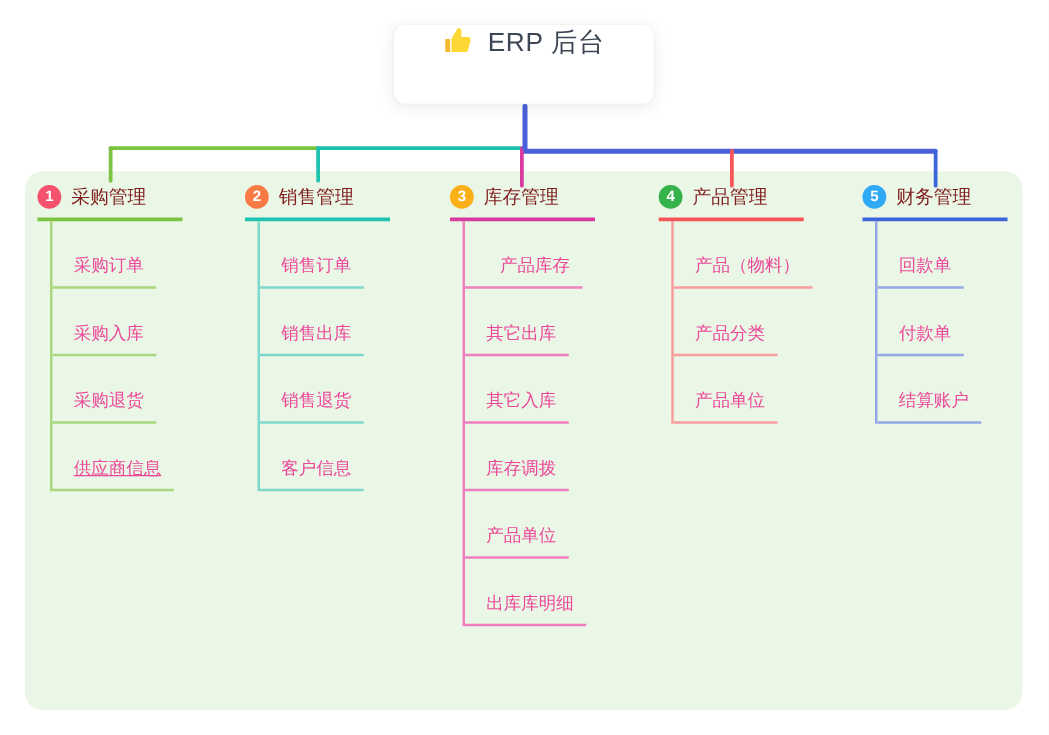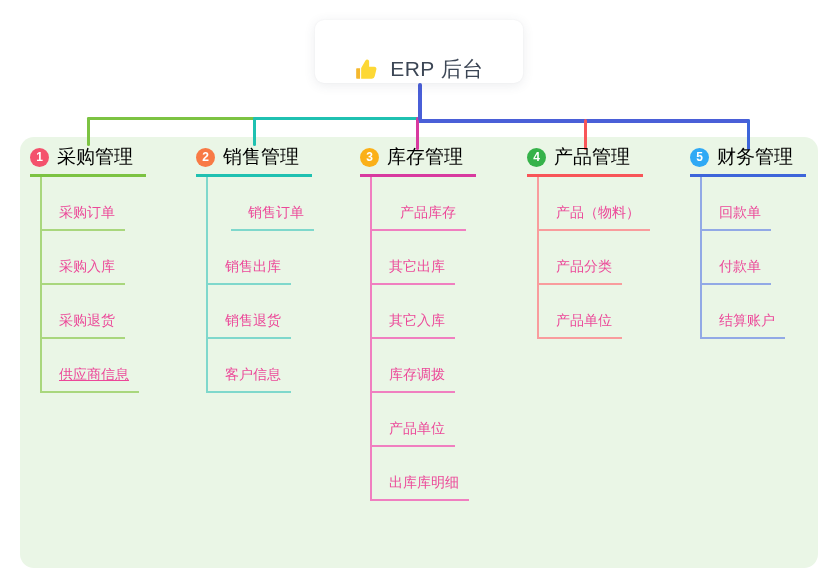--- a/index.html
+++ b/index.html
@@ -8,38 +8,38 @@
     font-family:"Liberation Sans","DejaVu Sans",sans-serif;overflow:hidden;
   }
   .panel{
     position:absolute;left:20px;top:137px;width:798px;height:431px;
     background:#eaf6e6;border-radius:14px;
   }
   .root-node{
     position:absolute;left:315px;top:20px;width:208px;height:63px;
     background:#ffffff;border-radius:9px;
     box-shadow:0 2px 12px rgba(60,70,90,.10), 0 0 2px rgba(60,70,90,.06);
-    display:flex;align-items:flex-end;justify-content:center;gap:10px;
+    display:flex;align-items:flex-start;justify-content:center;gap:10px;
     cursor:pointer;z-index:5;
   }
   .root-label{font-size:21px;color:#3c4655;letter-spacing:.5px;}
   .thumb{display:flex;align-items:center;}
   .conn{position:absolute;border-radius:2px;}
   .branch{position:absolute;z-index:3;}
   .branch-header{
     box-sizing:border-box;width:116px;height:32px;
     display:flex;align-items:center;padding-bottom:5px;
     cursor:pointer;
   }
   .badge{
     width:19px;height:19px;border-radius:50%;flex:0 0 19px;
     color:#ffffff;font-size:12px;line-height:19px;text-align:center;
     margin-right:8px;font-weight:bold;
   }
-  .branch-title{font-size:19px;color:#000000;white-space:nowrap;text-align:center;}
+  .branch-title{font-size:15px;color:#7f1d1d;white-space:nowrap;text-align:center;}
   .branch-items{margin-left:10px;}
   .item{height:54px;display:flex;align-items:flex-end;}
   .item-label{
     font-size:14px;color:#ec4899;white-space:nowrap;
     padding:0 10px 7px 17px;cursor:pointer;
   }
 </style>
 </head>
 <body>
 
@@ -86,21 +86,21 @@
           </div>
         </div>
       </div>
       <div class="branch" style="left: 196px; top: 145px;">
         <div class="branch-header" style="border-bottom: 3px solid rgb(31, 193, 177);">
           <span class="badge" style="background: rgb(248, 122, 69);">2</span>
           <span class="branch-title">销售管理</span>
         </div>
         <div class="branch-items" style="border-left: 2px solid rgb(127, 216, 204);">
           <div class="item">
-            <span class="item-label" style="border-bottom: 2px solid rgb(127, 216, 204); margin-left: 23px;">销售订单</span>
+            <span class="item-label" style="border-bottom: 2px solid rgb(127, 216, 204);">销售订单</span>
           </div>
           <div class="item">
             <span class="item-label" style="border-bottom: 2px solid rgb(127, 216, 204);">销售出库</span>
           </div>
           <div class="item">
             <span class="item-label" style="border-bottom: 2px solid rgb(127, 216, 204);">销售退货</span>
           </div>
           <div class="item">
             <span class="item-label" style="border-bottom: 2px solid rgb(127, 216, 204);">客户信息</span>
           </div>

